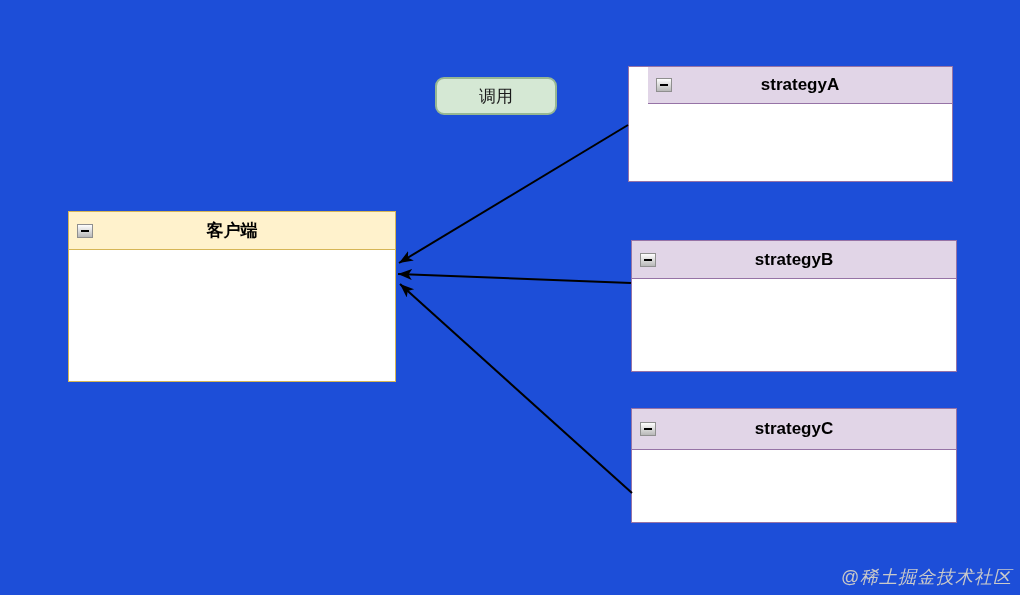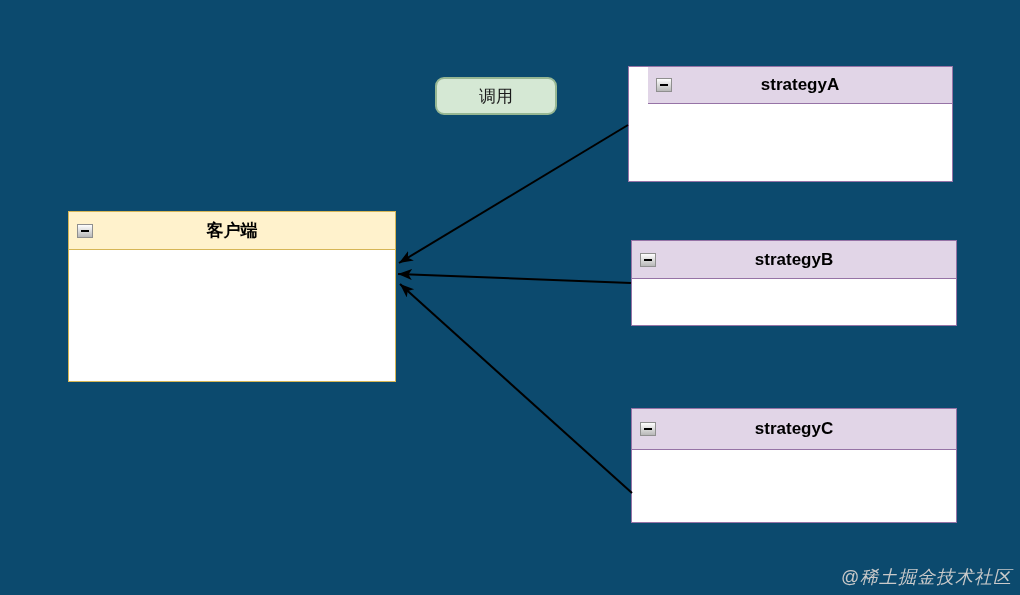--- a/index.html
+++ b/index.html
@@ -5,21 +5,21 @@
   html, body {
     margin: 0;
     padding: 0;
     background: #ffffff;
     font-family: "Liberation Sans", "DejaVu Sans", sans-serif;
   }
   #canvas {
     position: relative;
     width: 1020px;
     height: 595px;
-    background: #0c4a6e;
+    background: #1d4ed8;
     overflow: hidden;
   }
   
   #arrows {
     position: absolute;
     left: 0; top: 0;
     width: 1020px; height: 595px;
     pointer-events: none;
     z-index: 5;
   }
@@ -131,21 +131,21 @@
   <div class="uml-box box-strategy" style="left:628px; top:66px; width:325px; height:116px;padding-left:19px;">
     <div class="uml-header" style="height:37px;">
       <span class="collapse-btn">
         <span class="minus-bar"></span>
       </span>
       <span>strategyA</span>
     </div>
     <div class="uml-body"></div>
   </div>
 
-  <div class="uml-box box-strategy" style="left:631px; top:240px; width:326px; height:86px;">
+  <div class="uml-box box-strategy" style="left:631px; top:240px; width:326px; height:132px;">
     <div class="uml-header" style="height:38px;">
       <span class="collapse-btn">
         <span class="minus-bar"></span>
       </span>
       <span>strategyB</span>
     </div>
     <div class="uml-body"></div>
   </div>
 
   <div class="uml-box box-strategy" style="left:631px; top:408px; width:326px; height:115px;">

